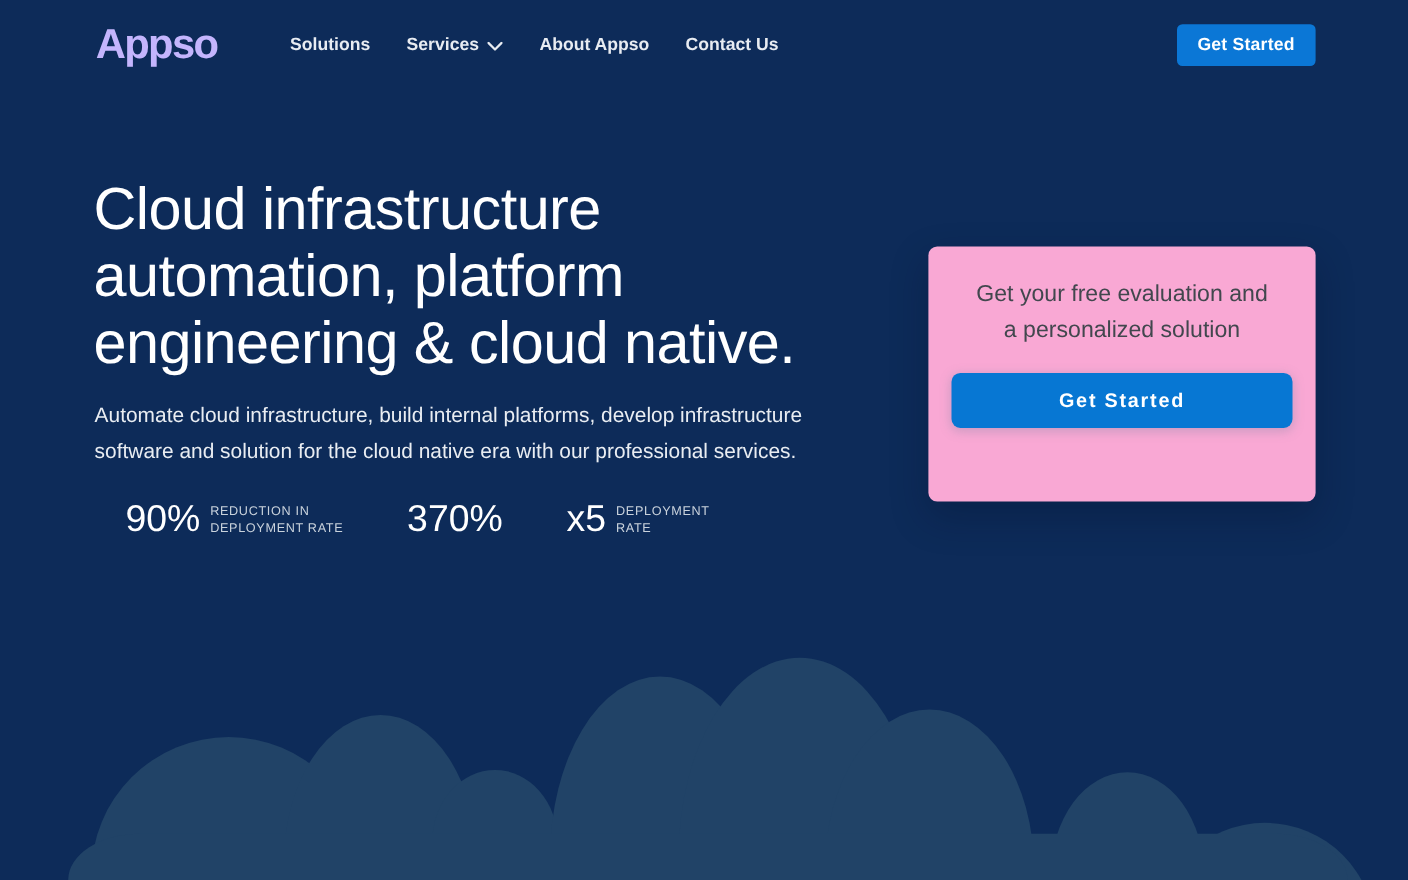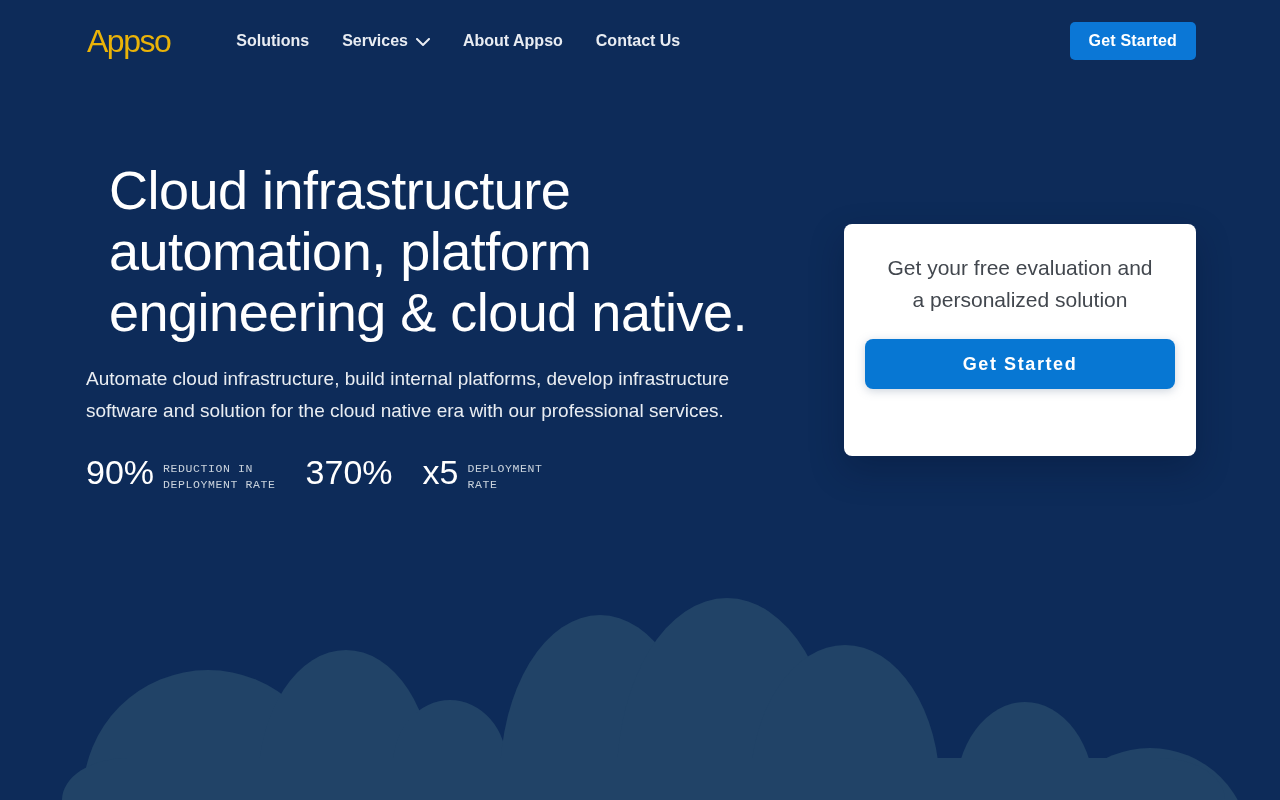--- a/index.html
+++ b/index.html
@@ -12,21 +12,21 @@
   }
 
   
   .header {
     position:absolute; top:0; left:0; right:0; height:82px;
     display:flex; align-items:center;
     padding:0 84px 0 87px;
     z-index:5;
   }
   .logo {
-    font-size:32px; font-weight:400; color:#eab308;
+    font-size:38px; font-weight:700; color:#c4b5fd;
     letter-spacing:-1.5px; cursor:pointer;
   }
   .nav { display:flex; align-items:flex-start; gap:33px; margin-left:66px; }
   .nav-item {
     display:flex; align-items:center; gap:8px;
     color:#e8ecf2; font-size:16px; font-weight:700;
     cursor:pointer; white-space:nowrap;
   }
   .chevron { display:inline-flex; margin-top:2px; color:#e8ecf2; }
   .header-cta {
@@ -38,46 +38,46 @@
     cursor:pointer; letter-spacing:0.2px;
   }
 
   
   .hero-title {
     position:absolute; left:85px; top:160px;
     color:#ffffff; font-weight:300;
     font-size:54px; line-height:61px; letter-spacing:-0.5px;
     z-index:4;
   }
-  .hero-title span { display:block;margin-left:24px; }
+  .hero-title span { display:block; }
   .hero-sub {
     position:absolute; left:86px; top:363px; width:705px;
     color:#e9edf2; font-size:19px; line-height:32px; font-weight:400;
     z-index:4;
   }
   .stats {
     position:absolute; left:86px; top:452px;
     display:flex; gap:30px; z-index:4;
   }
-  .stat { display:flex; align-items:flex-end; gap:9px; }
+  .stat { display:flex; align-items:flex-start; gap:9px;margin-left:28px; }
   .stat-value {
     color:#ffffff; font-size:34px; line-height:40px; font-weight:400;
   }
   .stat-label {
     padding-top:6px;
     color:#c9d2dc; font-size:11.5px; line-height:15.5px;
-    letter-spacing:0.6px; font-weight:400;font-family:Liberation Mono, monospace;
+    letter-spacing:0.6px; font-weight:400;
   }
   .stat-label span { display:block; }
 
   
   .cta-card {
     position:absolute; top:224px; right:84px;
     width:352px; height:232px;
-    background:#ffffff; border-radius:8px;
+    background:#f9a8d4; border-radius:8px;
     box-shadow:0 14px 34px rgba(3,15,40,0.28);
     padding:28px 21px 0; text-align:center;
     z-index:4;
   }
   .cta-card-text {
     color:#42474e; font-size:21px; line-height:32px; font-weight:400;
   }
   .cta-card-text span { display:block; }
   .cta-card-btn {
     margin-top:23px; width:100%; height:50px;

